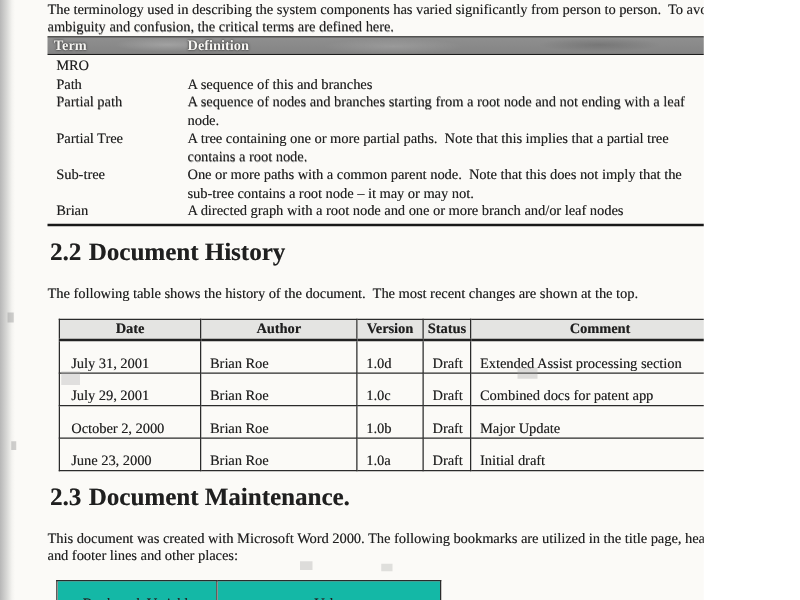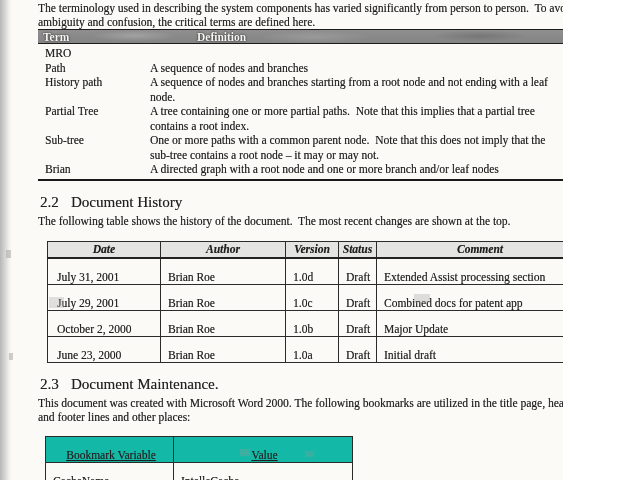--- a/index.html
+++ b/index.html
@@ -38,47 +38,46 @@
   .t-head{
     display:flex;height:15px;align-items:center;
     border-top:1.5px solid #1c1c1c;border-bottom:1.5px solid #1c1c1c;
     background:
       radial-gradient(ellipse 60px 8px at 18% 45%, rgba(255,255,255,.20), transparent 70%),
       radial-gradient(ellipse 80px 9px at 52% 55%, rgba(255,255,255,.14), transparent 70%),
       radial-gradient(ellipse 70px 8px at 83% 45%, rgba(0,0,0,.14), transparent 70%),
       linear-gradient(#8f8f8f,#848484);
     color:#f7f6f3;font-weight:bold;font-size:11.5px;
     text-shadow:0 0 1.2px #1a1a1a,0 0 2.5px rgba(0,0,0,.4);
-    gap:47px;
   }
   .t-col1{width:112px;padding-left:5px;flex:none;}
   .t-col2{flex:1;padding-right:4px;}
   .t-body{padding-top:2px;}
   .t-row{display:flex;font-size:11.5px;line-height:14.5px;}
   .t-row .t-col1{padding-left:7px;}
   .t-row .t-col2{max-width:412px;white-space:pre-wrap;}
   .t-rule{border-top:2.5px solid #181818;width:526px;margin-top:2px;}
 
   
-  h2{margin:0;font-size:15px;line-height:16px;font-weight:normal;}
+  h2{margin:0;font-size:20px;line-height:16px;font-weight:bold;}
   .sec22{margin-top:13px;}
   .sec23{margin-top:13px;}
   h2 .num{display:inline-block;width:31px;margin-left:2px;}
-  .para{font-size:11.5px;line-height:14px;margin-top:4px;width:554px;}
+  .para{font-size:11.5px;line-height:14px;margin-top:18px;width:554px;}
 
   
   table.grid{border-collapse:collapse;font-size:11.5px;table-layout:fixed;}
   table.grid th,table.grid td{
     border:1px solid #2b2b2b;padding:12px 4px 0 7px;
     height:15px;line-height:13px;overflow:hidden;white-space:nowrap;
   }
   table.history{margin:13px 0 0 9px;width:536px;}
   table.history th{
     background:#e4e4e2;font-weight:bold;text-align:center;
-    border-bottom:2px solid #222;height:17px;padding:0 2px;font-style:italic;
+    border-bottom:2px solid #222;height:17px;padding:0 2px;
   }
   table.history td{height:15.5px;}
   table.history td.date{padding-left:9px;}
   table.bookmarks{margin:12px 0 0 7px;width:307px;}
   table.bookmarks th{
     background:#14b8a6;font-weight:normal;text-align:center;height:16px;text-decoration:underline;
   }
   table.bookmarks td{height:16px;}
 </style>
 </head>
@@ -95,29 +94,29 @@
       <div class="t-head">
         <span class="t-col1">Term</span>
         <span class="t-col2">Definition</span>
       </div>
       <div class="t-body">
         <div class="t-row">
           <span class="t-col1">MRO</span>
         </div>
         <div class="t-row">
           <span class="t-col1">Path</span>
-          <span class="t-col2">A sequence of nodes and branches</span>
-        </div>
-        <div class="t-row">
-          <span class="t-col1">History path</span>
+          <span class="t-col2">A sequence of this and branches</span>
+        </div>
+        <div class="t-row">
+          <span class="t-col1">Partial path</span>
           <span class="t-col2">A sequence of nodes and branches starting from a root node and not ending with a leaf node.</span>
         </div>
         <div class="t-row">
           <span class="t-col1">Partial Tree</span>
-          <span class="t-col2">A tree containing one or more partial paths.  Note that this implies that a partial tree contains a root index.</span>
+          <span class="t-col2">A tree containing one or more partial paths.  Note that this implies that a partial tree contains a root node.</span>
         </div>
         <div class="t-row">
           <span class="t-col1">Sub-tree</span>
           <span class="t-col2">One or more paths with a common parent node.  Note that this does not imply that the sub-tree contains a root node – it may or may not.</span>
         </div>
         <div class="t-row">
           <span class="t-col1">Brian</span>
           <span class="t-col2">A directed graph with a root node and one or more branch and/or leaf nodes</span>
         </div>
       </div>

